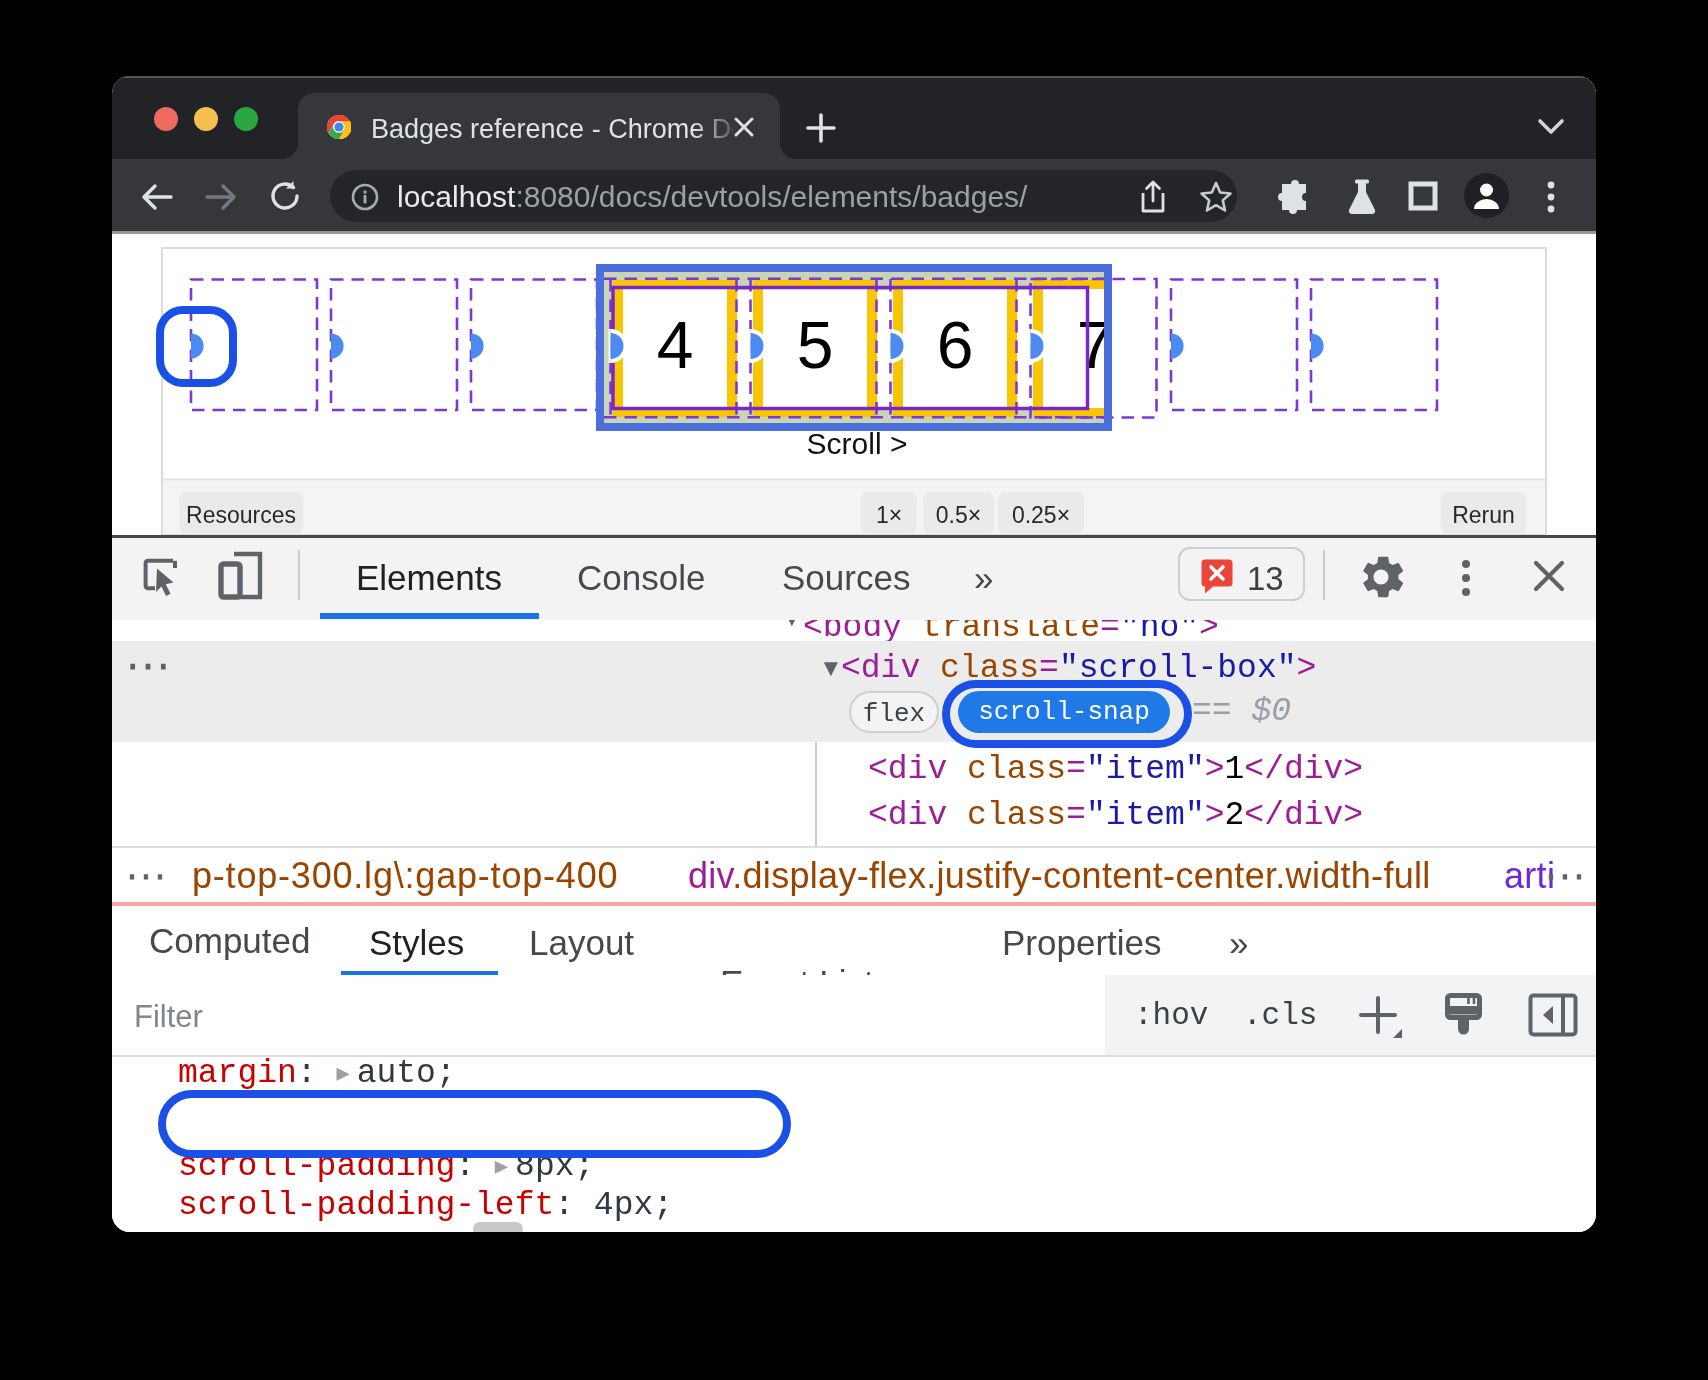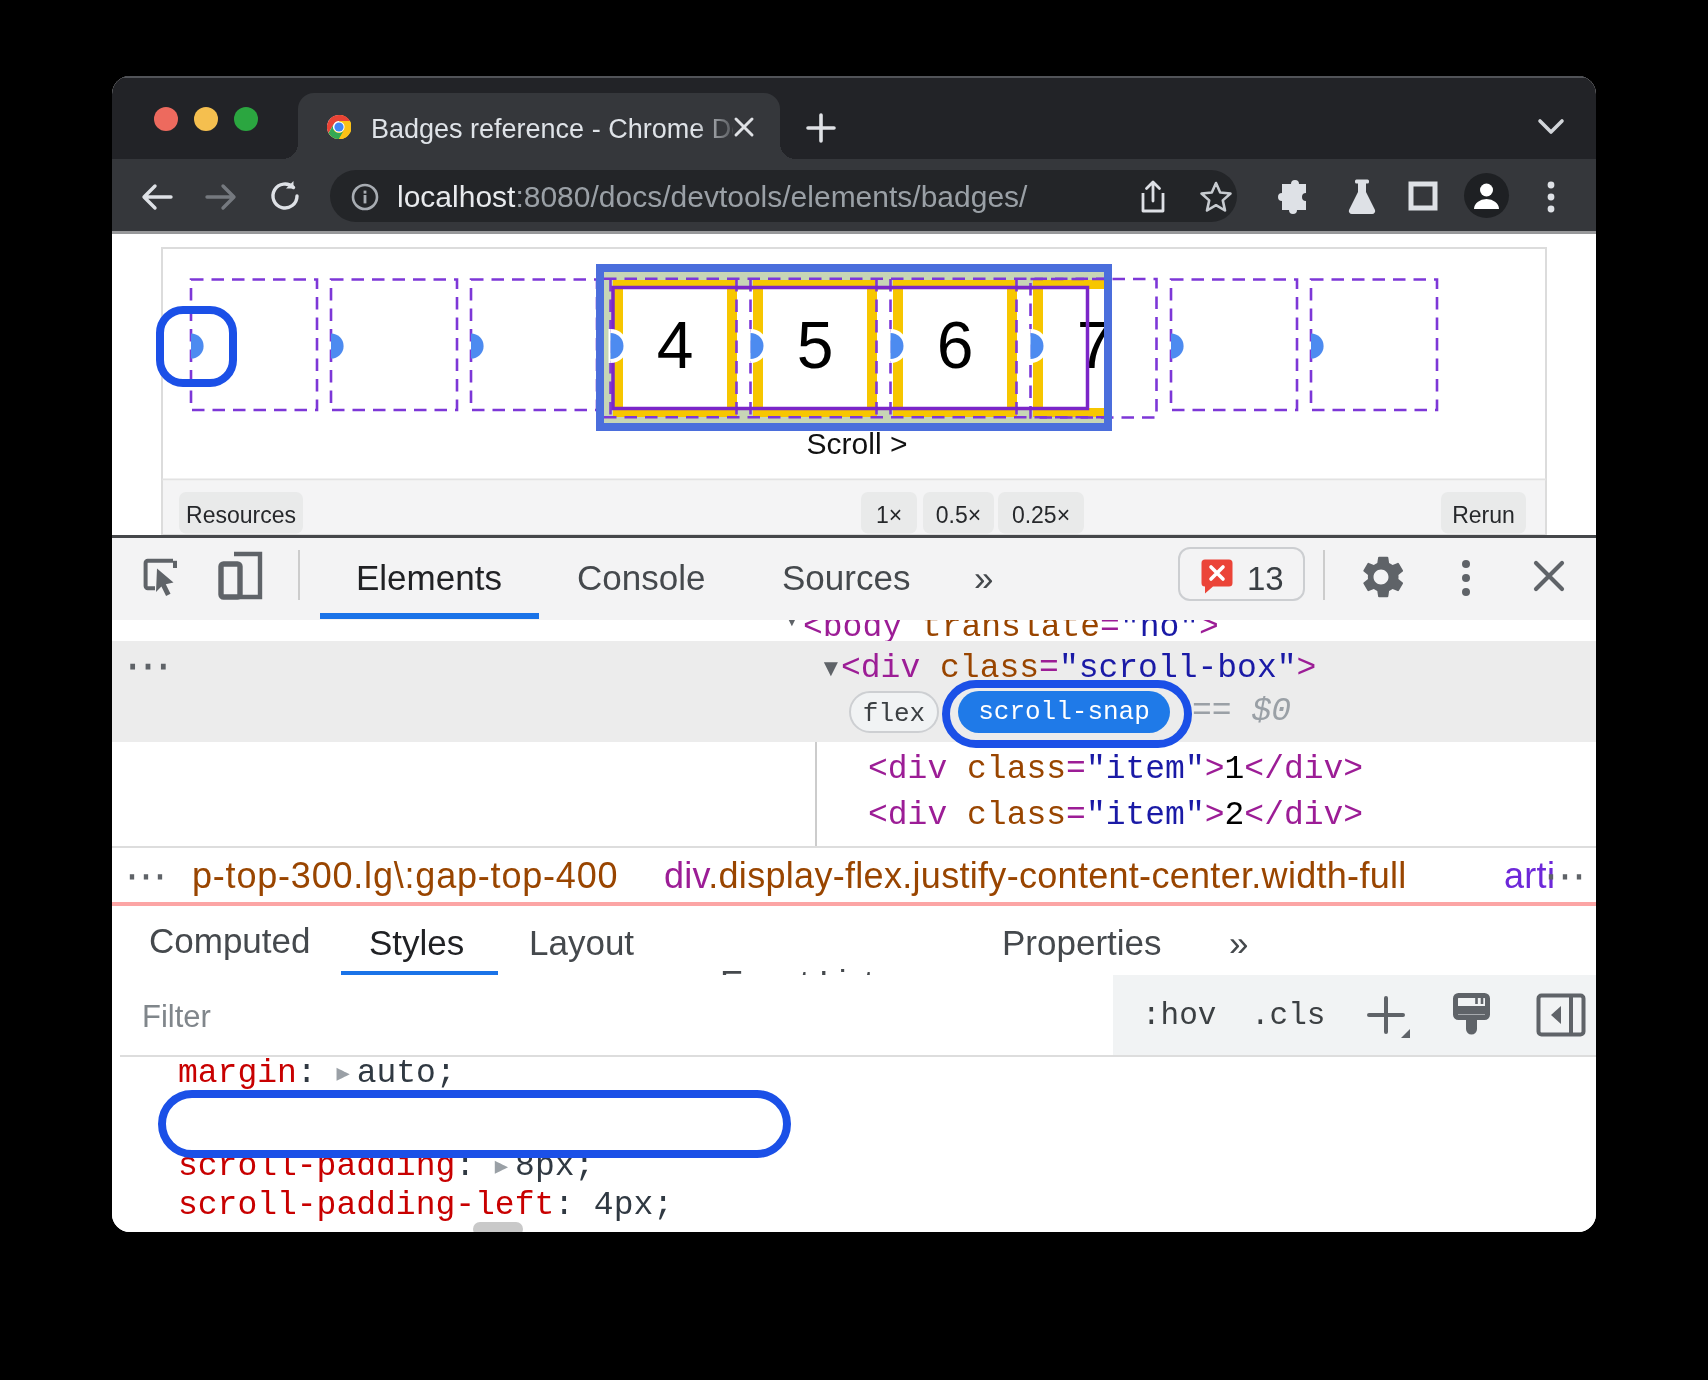--- a/index.html
+++ b/index.html
@@ -274,36 +274,36 @@
     <div class="abs" style="left:829.7px;top:59.8px;width:250px;height:68.5px;border:8px solid #1b50e7;border-radius:34px;"></div>
 
     <div class="abs mono" style="left:756px;top:127px;height:46px;line-height:46px;white-space:nowrap;"><span class="tag">&lt;div</span> <span class="attr">class</span><span class="tag">=</span><span class="val">"item"</span><span class="tag">&gt;</span><span style="color:#000;">1</span><span class="tag">&lt;/div&gt;</span></div>
     <div class="abs mono" style="left:756px;top:173px;height:46px;line-height:46px;white-space:nowrap;"><span class="tag">&lt;div</span> <span class="attr">class</span><span class="tag">=</span><span class="val">"item"</span><span class="tag">&gt;</span><span style="color:#000;">2</span><span class="tag">&lt;/div&gt;</span></div>
     <div class="abs" style="left:703px;top:122px;width:2px;height:104px;background:#ccc;"></div>
   </div>
 
   <div id="crumbs" class="abs" style="left:0;top:770px;width:1484px;height:56px;background:#fff;border-top:2px solid #ddd;font-size:36px;letter-spacing:0.3px;">
     <div class="abs" style="left:13px;top:3px;height:50px;line-height:50px;color:#5f6368;font-size:42px;">⋯</div>
     <div class="abs" style="left:80px;top:3px;height:50px;line-height:50px;color:#994500;white-space:nowrap;letter-spacing:0.8px;">p-top-300.lg\:gap-top-400</div>
-    <div class="abs" style="left:552px;top:3px;height:50px;line-height:50px;white-space:nowrap;"><span class="tag">div</span><span style="color:#994500;">.display-flex.justify-content-center.width-full</span></div>
+    <div class="abs" style="left:576px;top:3px;height:50px;line-height:50px;white-space:nowrap;"><span class="tag">div</span><span style="color:#994500;">.display-flex.justify-content-center.width-full</span></div>
     <div class="abs" style="left:1392px;top:3px;height:50px;line-height:50px;color:#6d28d9;">arti</div>
     <div class="abs" style="left:1432px;top:3px;height:50px;line-height:50px;color:#5f6368;font-size:42px;">⋯</div>
   </div>
 
   <div id="stabs" class="abs" style="left:0;top:826px;width:1684px;height:73px;background:#fff;border-top:4px solid #fca5a5;font-size:35px;">
     <div class="abs" style="left:37px;top:15px;color:#45494d;">Computed</div>
     <div class="abs" style="left:257px;top:17px;color:#202124;">Styles</div>
     <div class="abs" style="left:417px;top:17px;color:#45494d;">Layout</div>
     <div class="abs" style="left:608px;top:17px;color:#45494d;margin-top:40px;">Event Listeners</div>
     <div class="abs" style="left:890px;top:17px;color:#45494d;">Properties</div>
     <div class="abs" style="left:1117px;top:17px;color:#45494d;letter-spacing:-4px;">»</div>
     <div class="abs" style="left:229px;top:65px;width:157px;height:6px;background:#1a73e8;"></div>
   </div>
 
-  <div id="filter" class="abs" style="left:8px;top:899px;width:1484px;height:82px;background:#fff;border-bottom:2px solid #ddd;">
+  <div id="filter" class="abs" style="left:0;top:899px;width:1484px;height:82px;background:#fff;border-bottom:2px solid #ddd;">
     <div class="abs" style="left:993px;top:0;width:491px;height:80px;background:#f1f3f4;"></div>
     <div class="abs" style="left:22px;top:24px;font-size:31px;color:#80868b;">Filter</div>
     <div class="abs mono" style="left:1022px;top:23px;font-size:31px;color:#3c4043;">:hov</div>
     <div class="abs mono" style="left:1131px;top:23px;font-size:31px;color:#3c4043;">.cls</div>
     <svg class="abs" style="left:1244px;top:18px;" width="60" height="50" viewBox="0 0 60 50">
       <path d="M22 5 L22 39 M5 22 L39 22" stroke="#5f6368" stroke-width="4" stroke-linecap="round"></path>
       <path d="M46 36 L46 45 L37 45 Z" fill="#5f6368"></path>
     </svg>
 
     <svg class="abs" style="left:1333px;top:18px;" width="37" height="42" viewBox="0 0 37 42">

